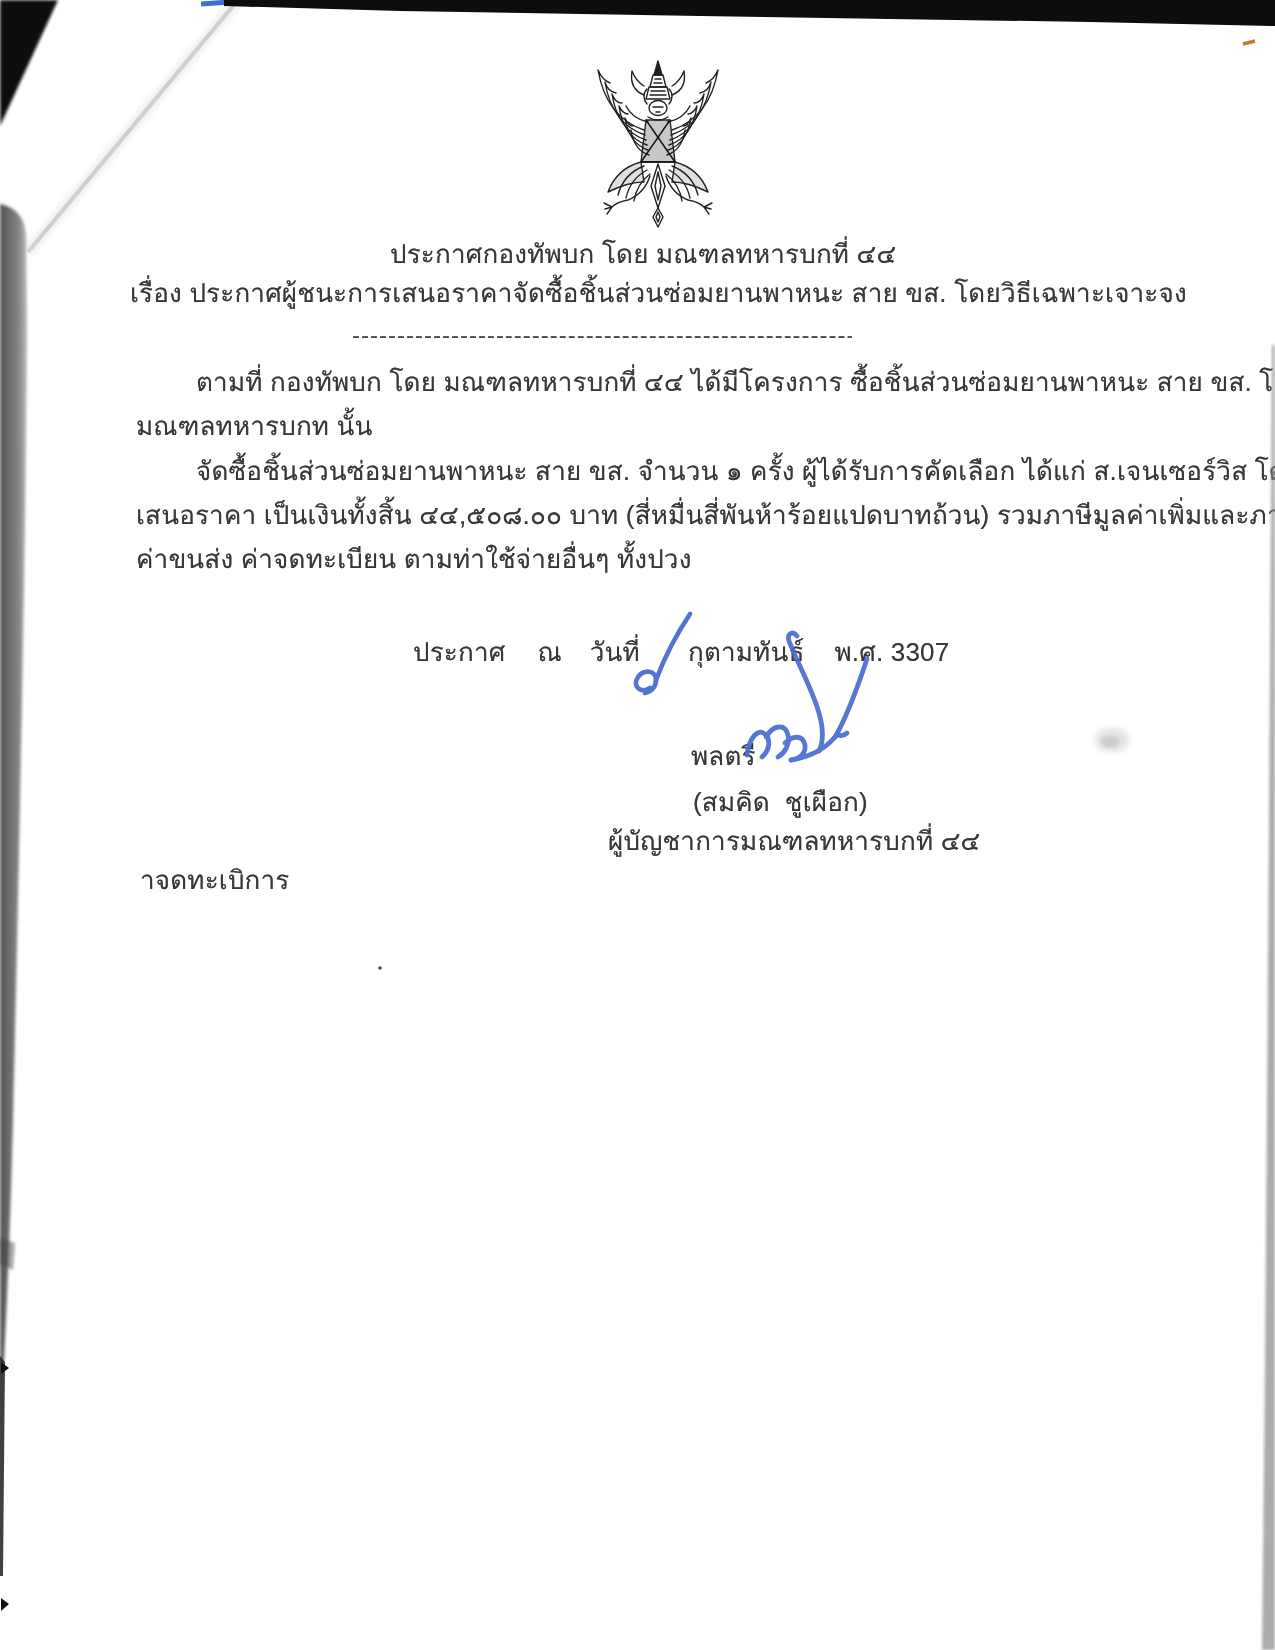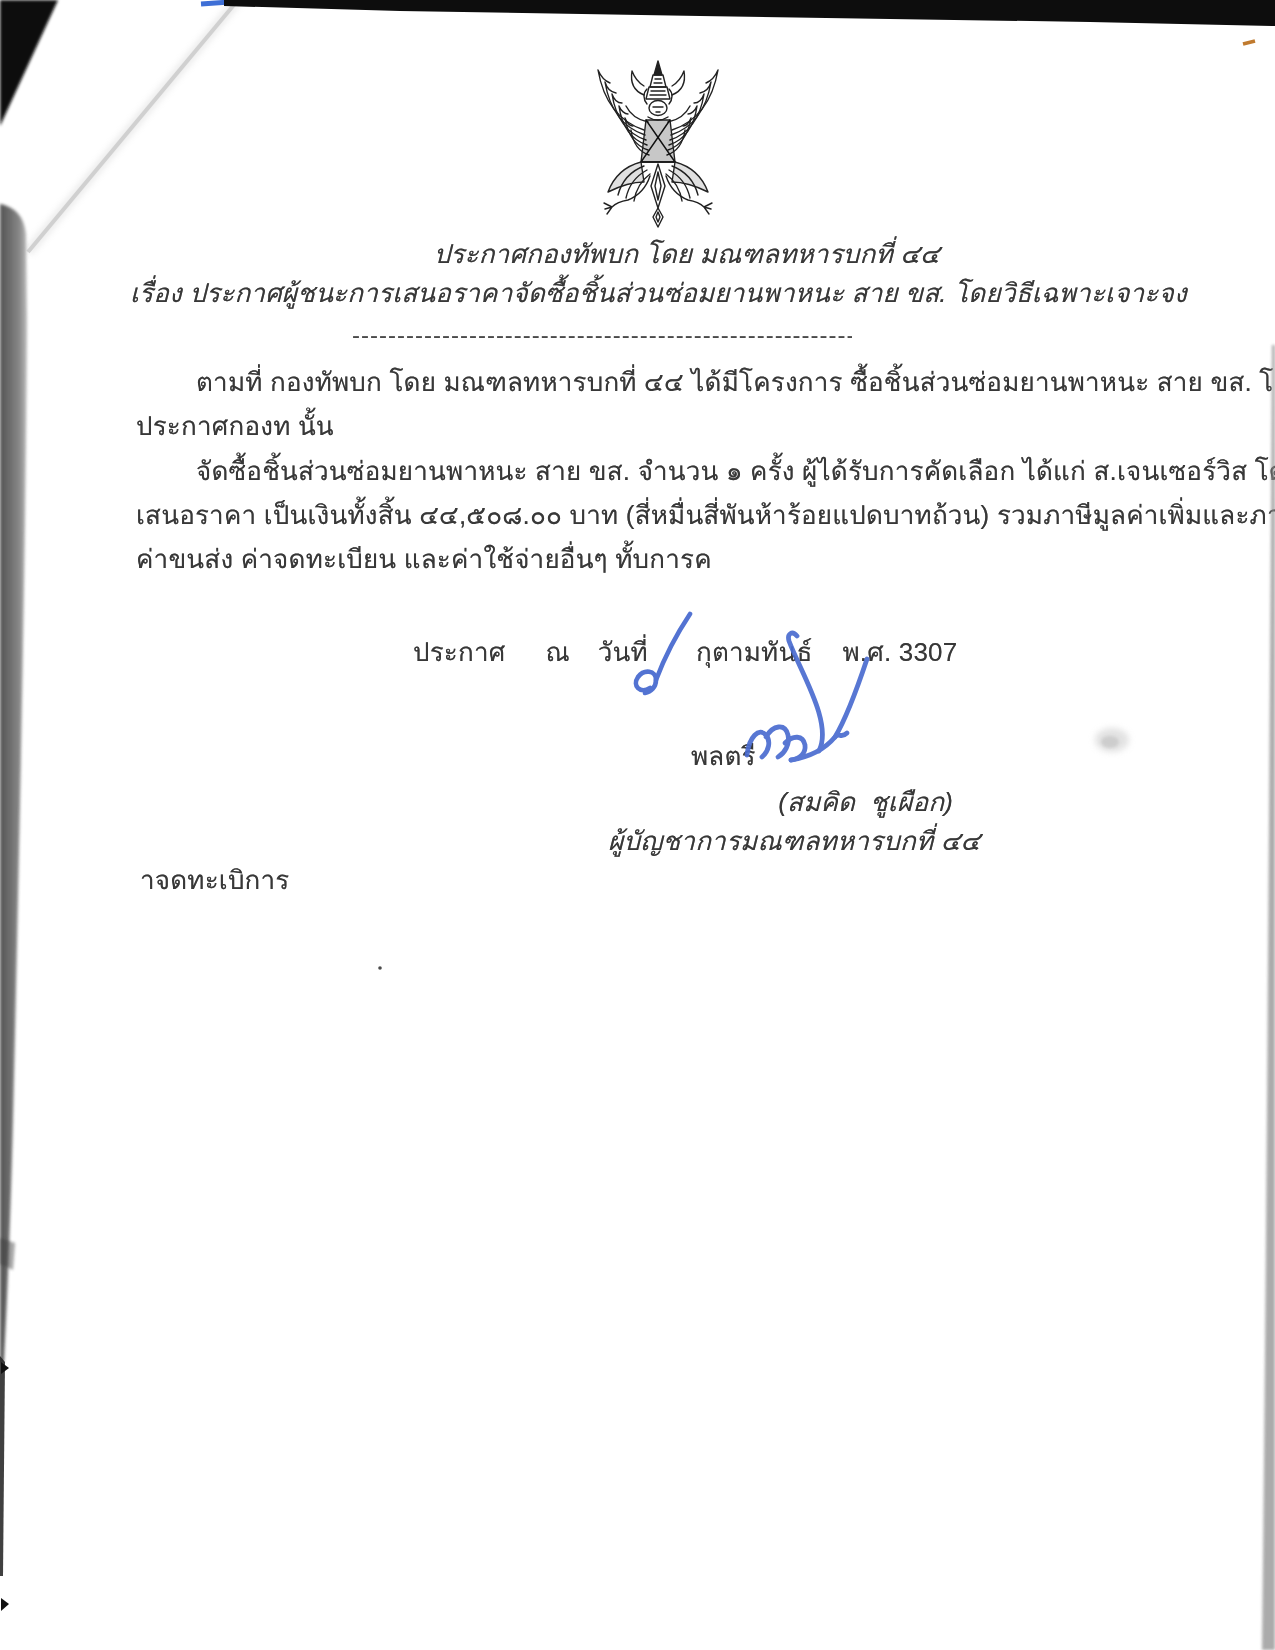--- a/index.html
+++ b/index.html
@@ -11,21 +11,21 @@
   }
   .tline{
     position:absolute;
     font-size:26px;
     line-height:1.25;
     color:#383838;
     white-space:pre;
     letter-spacing:0.2px;
     text-shadow:0 0 0.5px rgba(40,40,40,.55);
   }
-  .centered{text-align:right;white-space:pre;font-style:italic;}
+  .centered{text-align:left;white-space:pre;}
   .dashline{
     font-size:24px;letter-spacing:1px;overflow:hidden;white-space:nowrap;
     color:#4a4a4a;text-shadow:none;
   }
   .dateline{display:flex;align-items:flex-end;}
   .dateline span{display:inline-block;}
   #artifact-layer,#emblem-box,#sig-box,#day-box{position:absolute;}
 </style>
 </head>
 <body>
@@ -87,30 +87,30 @@
 </div>
 
 <div class="tline centered" style="left:390px;top:238px;width:550px;">ประกาศกองทัพบก โดย มณฑลทหารบกที่ ๔๔</div>
 
 <div class="tline centered" style="left:130px;top:277px;width:1015px;">เรื่อง ประกาศผู้ชนะการเสนอราคาจัดซื้อชิ้นส่วนซ่อมยานพาหนะ สาย ขส. โดยวิธีเฉพาะเจาะจง</div>
 
 <div class="tline dashline" style="left:352px;top:320px;width:500px;">--------------------------------------------------------</div>
 
 <div class="tline" style="left:196px;top:366px;">ตามที่ กองทัพบก โดย มณฑลทหารบกที่ ๔๔ ได้มีโครงการ ซื้อชิ้นส่วนซ่อมยานพาหนะ สาย ขส. โดยวิธี</div>
 
-<div class="tline" style="left:136px;top:410px;">ประกาศกองท นั้น</div>
+<div class="tline" style="left:136px;top:410px;">มณฑลทหารบกท นั้น</div>
 
 <div class="tline" style="left:196px;top:455px;">จัดซื้อชิ้นส่วนซ่อมยานพาหนะ สาย ขส. จำนวน ๑ ครั้ง ผู้ได้รับการคัดเลือก ได้แก่ ส.เจนเซอร์วิส โดย</div>
 
 <div class="tline" style="left:136px;top:499px;">เสนอราคา เป็นเงินทั้งสิ้น ๔๔,๕๐๘.๐๐ บาท (สี่หมื่นสี่พันห้าร้อยแปดบาทถ้วน) รวมภาษีมูลค่าเพิ่มและภาษีอื่น</div>
 
-<div class="tline" style="left:136px;top:543px;">ค่าขนส่ง ค่าจดทะเบียน และค่าใช้จ่ายอื่นๆ ทั้บการค</div>
+<div class="tline" style="left:136px;top:543px;">ค่าขนส่ง ค่าจดทะเบียน ตามท่าใช้จ่ายอื่นๆ ทั้งปวง</div>
 
 <div class="tline dateline" style="left:413px;top:636px;">
-  <span style="margin-right:40px;">ประกาศ</span>
+  <span style="margin-right:32px;">ประกาศ</span>
   <span style="margin-right:28px;">ณ</span>
   <span style="margin-right:48px;">วันที่</span>
   <span style="margin-right:30px;">กุตามทันธ์</span>
   <span>พ.ศ. 3307</span>
 </div>
 
 <div id="day-box" style="left:628px;top:602px;width:80px;height:100px;">
   <svg width="80" height="100" viewBox="0 0 80 100">
     <g fill="none" stroke="#4a6cd0" stroke-width="4.6" stroke-linecap="round" stroke-linejoin="round" opacity="0.95">
       <path d="M22 86 C12 92 4 84 10 75 C16 67 28 68 28 78 C28 85 23 90 17 91"></path>

